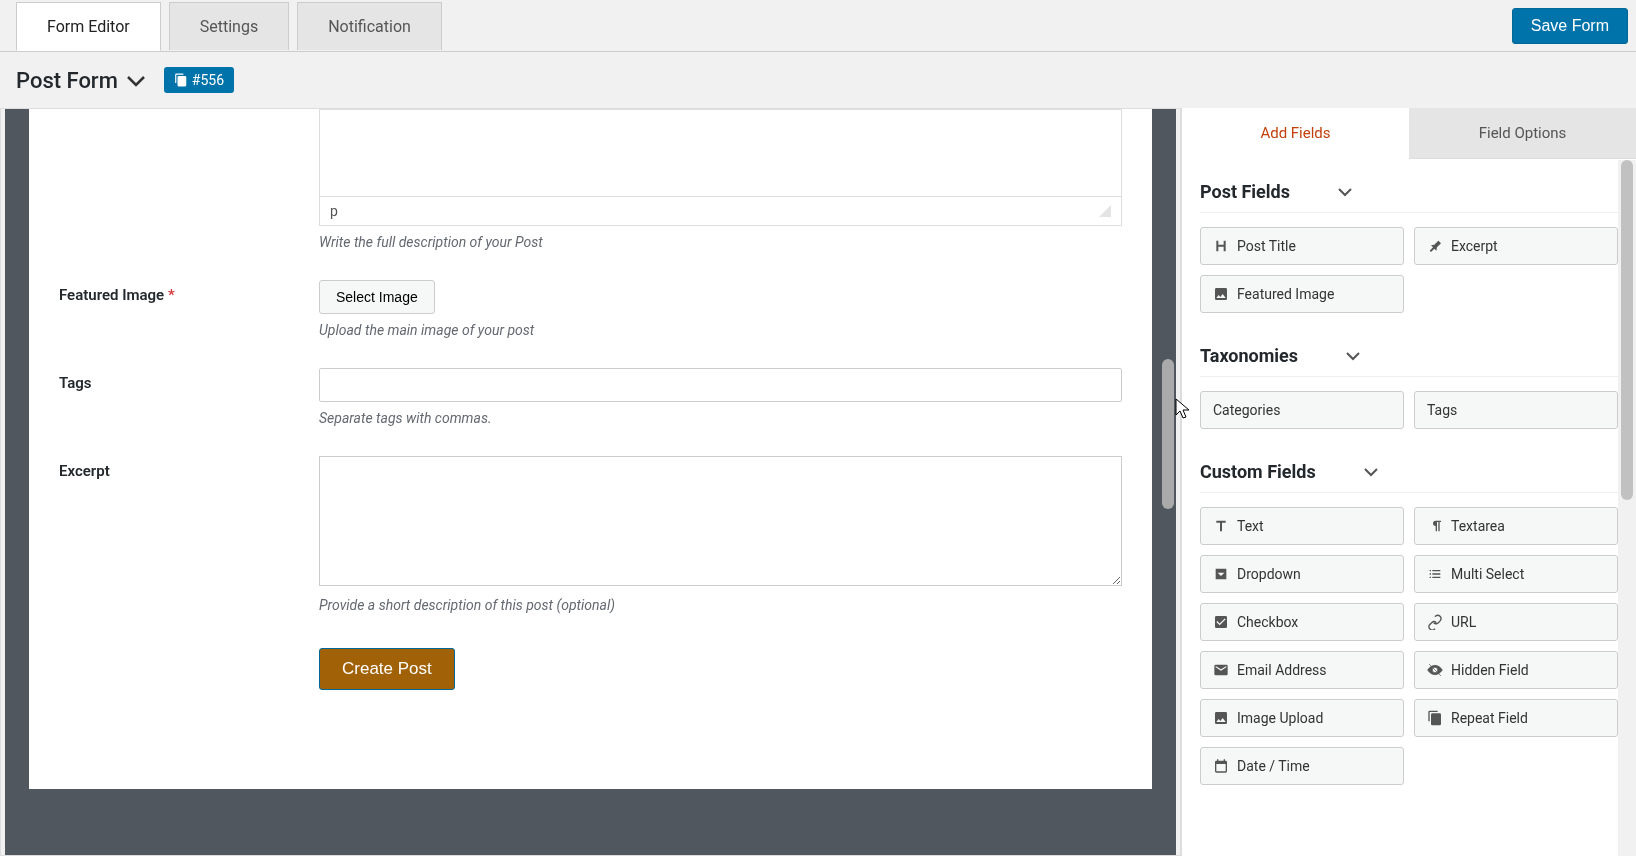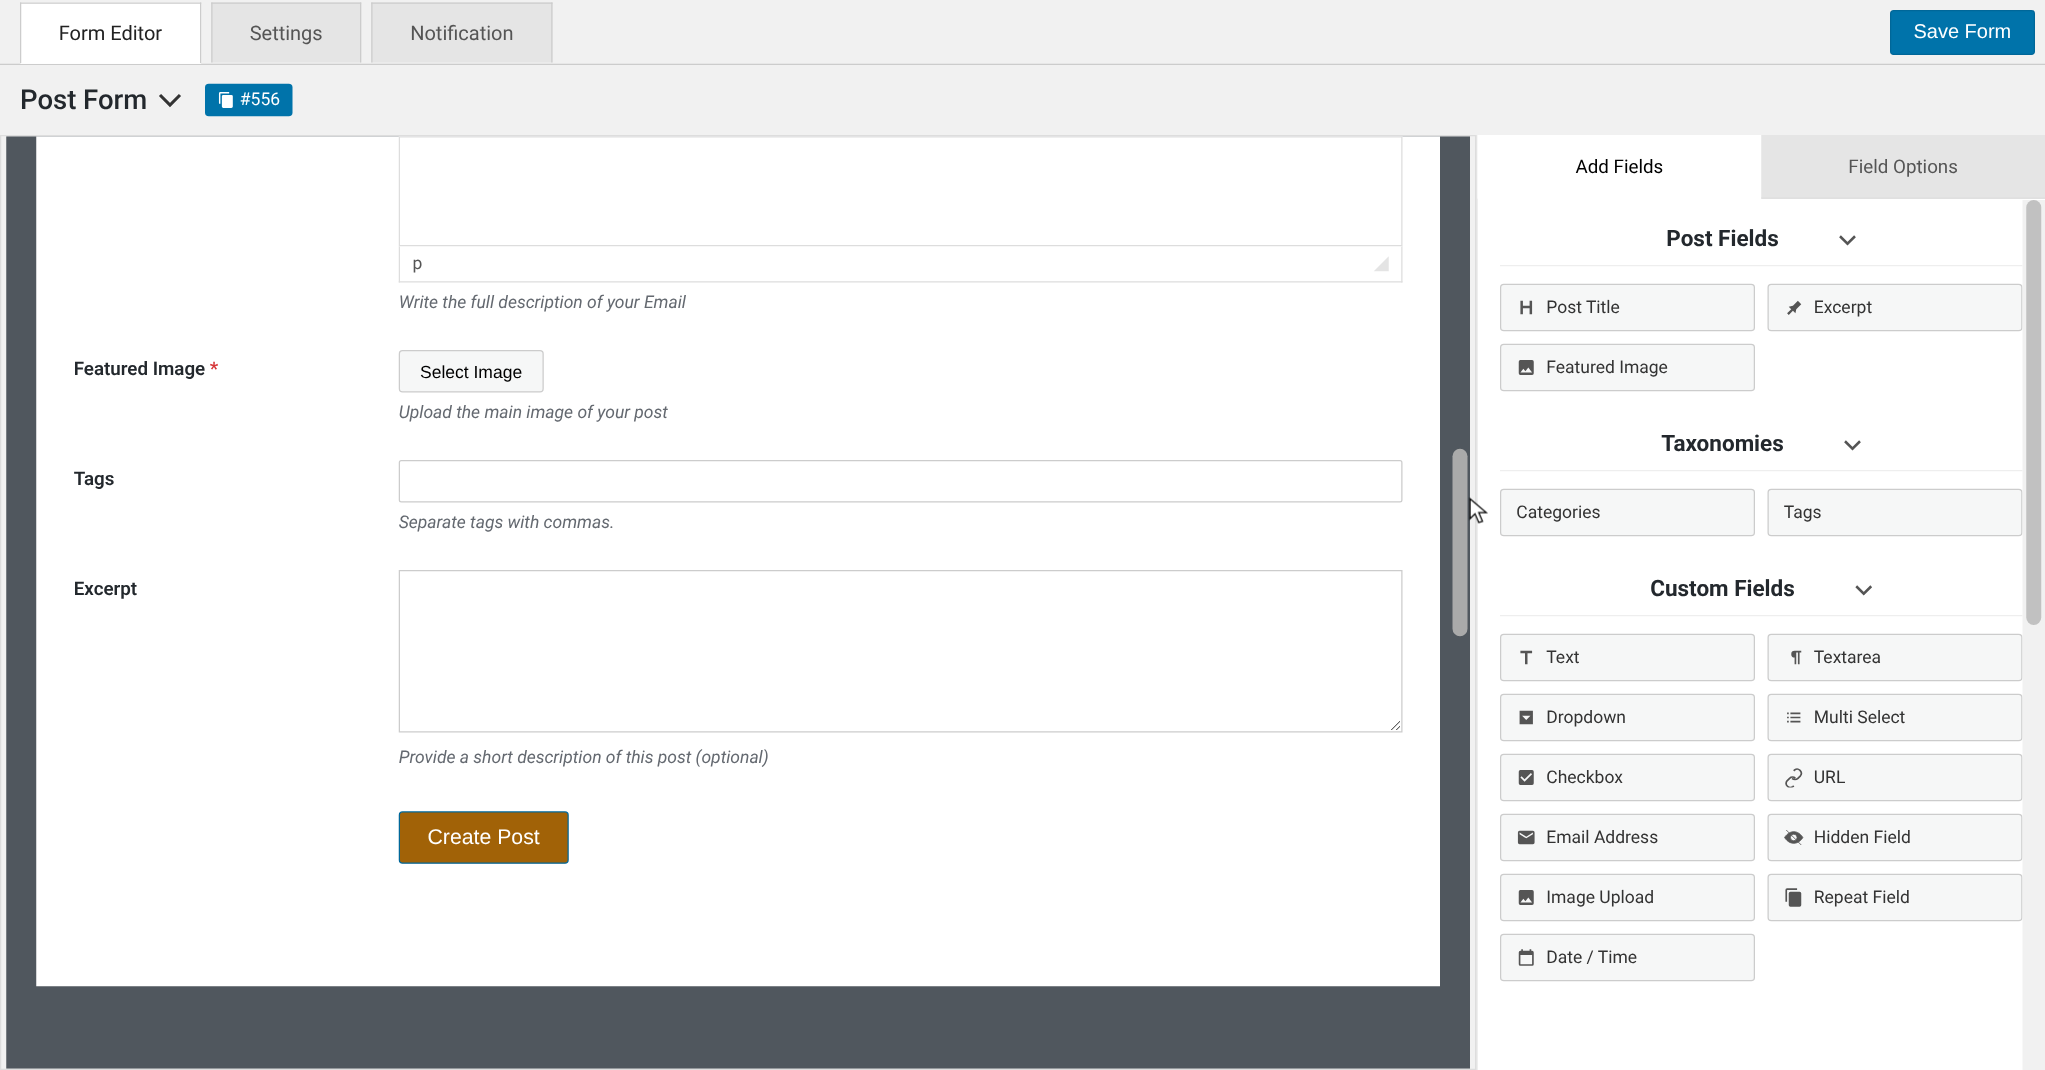--- a/index.html
+++ b/index.html
@@ -28,23 +28,23 @@
 .help { color: #646970; font-style: italic; margin-top: 8px; font-size: 14px; }
 .btn-outline { background: #f6f7f7; border: 1px solid #ccc; padding: 8px 16px; border-radius: 3px; cursor: pointer; font-size: 14px; }
 .txt-input { width: 100%; border: 1px solid #ccc; padding: 8px; font-size: 14px; border-radius: 2px; }
 .txt-area { width: 100%; height: 130px; border: 1px solid #ccc; padding: 8px; resize: both; font-family: inherit; }
 .submit-btn { background: #a16207; color: #fff; border: 1px solid #006799; padding: 10px 22px; font-size: 17px; border-radius: 3px; cursor: pointer; margin-top: 35px; margin-left: 260px;}
 .canvas-scroll { position:absolute; right:6px; top:0; width:18px; height:100%; }
 .canvas-thumb { position:absolute; right:0; top:250px; width:12px; height:150px; background:#aaa; border-radius:6px;}
 .sidebar { width: 455px; background: #fff; border-left: 1px solid #ddd; display: flex; flex-direction: column; position:relative;}
 .side-tabs { display: flex; }
 .side-tabs .stab { flex: 1; text-align: center; padding: 16px 0; font-size: 15px; background: #e5e5e5; border-bottom: 1px solid #ddd; cursor: pointer; color:#555;}
-.side-tabs .stab.active { background: #fff; border-bottom: none; color:#000000;}
+.side-tabs .stab.active { background: #fff; border-bottom: none; color:#c2410c;}
 .side-body { flex:1; overflow:auto; padding: 12px 18px 20px 18px; }
-.section-head { display: flex; justify-content: center; align-items: center; padding: 10px 0; border-bottom: 1px solid #eee; cursor:pointer; margin-bottom:14px;gap:48px;}
+.section-head { display: flex; justify-content: flex-start; align-items: center; padding: 10px 0; border-bottom: 1px solid #eee; cursor:pointer; margin-bottom:14px;gap:48px;}
 .section-head h3 { font-size: 18px; font-weight: 700; }
 .section-head .ch { font-size: 16px; color: #555;}
 .field-grid { display: grid; grid-template-columns: 1fr 1fr; gap: 10px; margin-bottom: 22px;}
 .field-btn { display: flex; align-items: flex-end; gap: 8px; padding: 10px 12px; background: #f6f7f7; border: 1px solid #ccc; border-radius: 3px; cursor: pointer; font-size: 14px; color: #333; }
 .field-btn svg { width: 16px; height: 16px; fill: #555; flex-shrink:0;}
 .side-scroll-track { position:absolute; right:0; top:52px; width:18px; bottom:0; background:#f1f1f1;}
 .side-scroll-thumb { position:absolute; right:3px; top:0; width:12px; height:340px; background:#c1c1c1; border-radius:6px;}
 .cursor { position: fixed; pointer-events:none; z-index:9999;}
 </style>
 </head>
@@ -76,21 +76,21 @@
   <div class="canvas-wrap">
     <div class="canvas-outer">
       <div class="canvas">
 
         <div style="padding-left:260px;">
           <div class="wysiwyg-box"></div>
           <div class="wysiwyg-footer">
             <span>p</span>
             <span class="grip"></span>
           </div>
-          <div class="help">Write the full description of your Email</div>
+          <div class="help">Write the full description of your Post</div>
         </div>
 
         <div class="form-row">
           <div class="lbl">
             <span>Featured Image</span>
             <span class="req">*</span>
           </div>
           <div class="ctl">
             <button class="btn-outline">Select Image</button>
             <div class="help">Upload the main image of your post</div>

